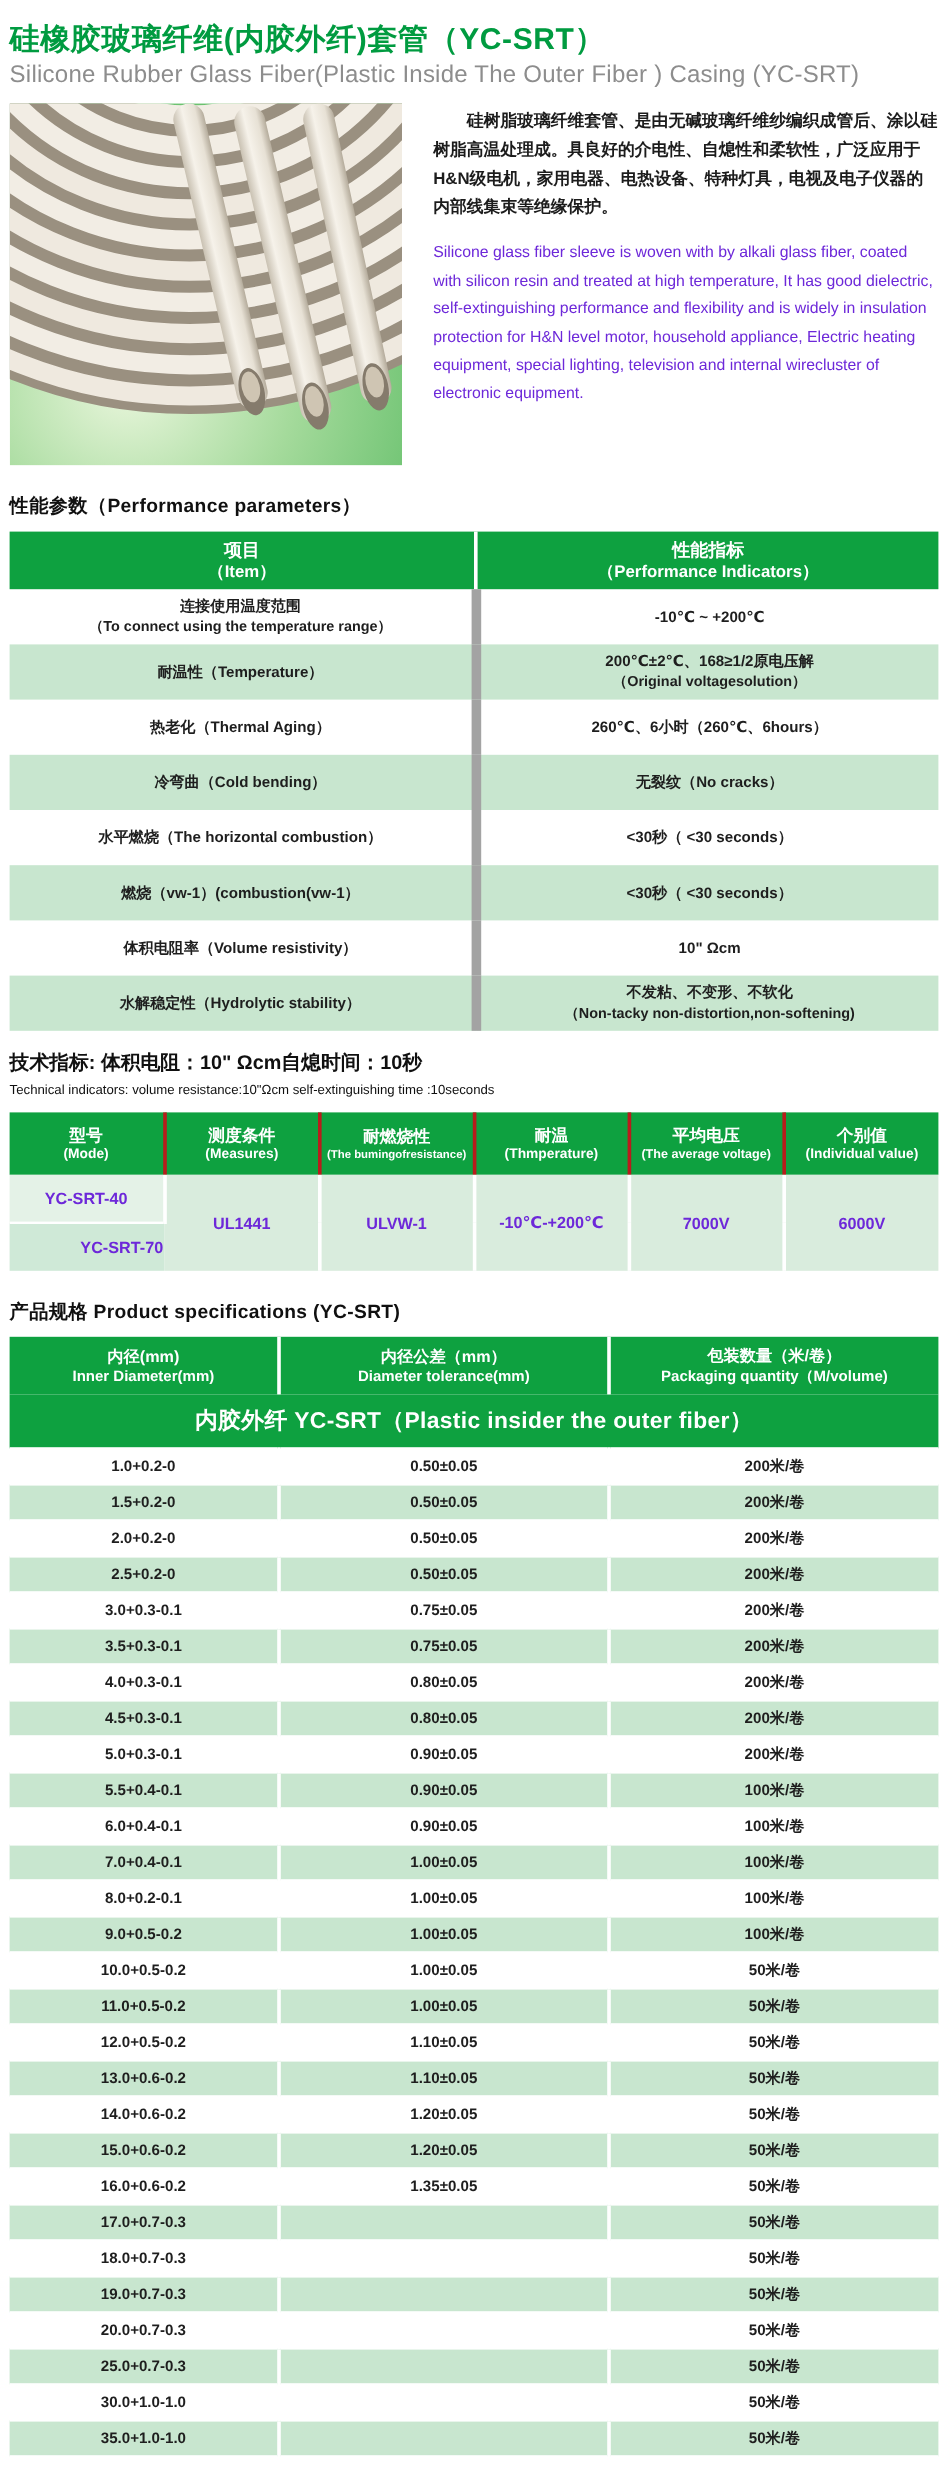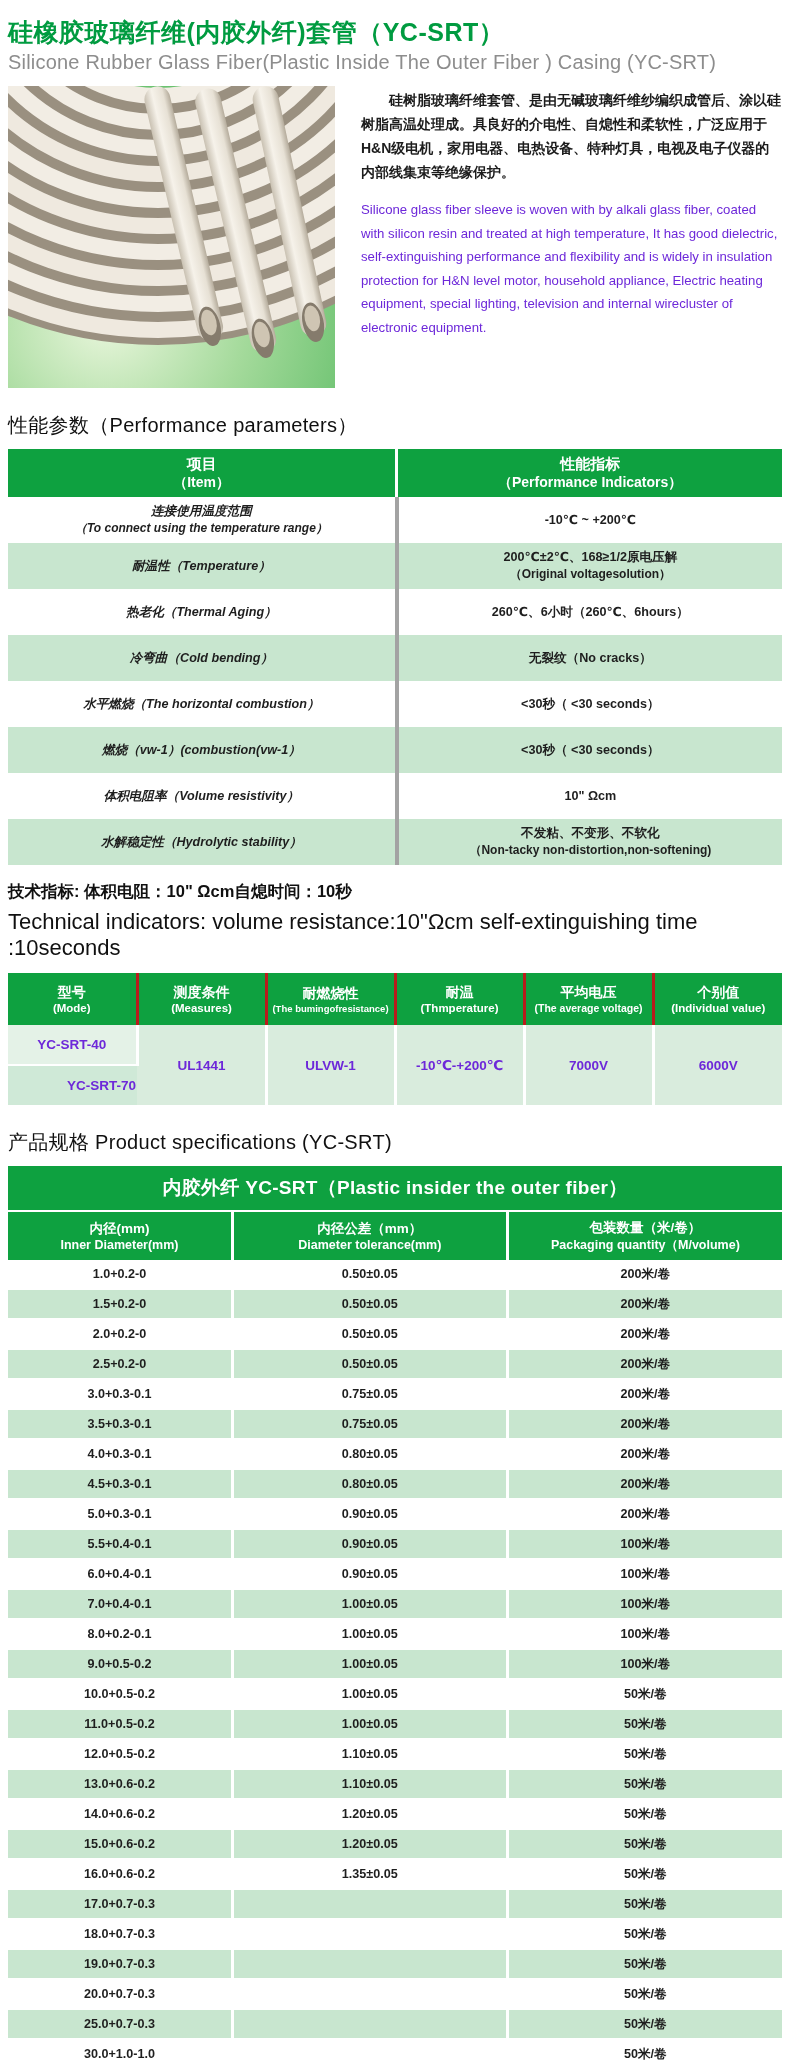--- a/index.html
+++ b/index.html
@@ -30,48 +30,48 @@
   .intro .zh{
     margin:0;font-size:14px;line-height:1.72;font-weight:600;
     text-indent:2em;color:#1c1c1c;
   }
   .intro .en{
     margin:14px 0 0 0;font-size:13.2px;line-height:1.78;color:#6d28d9;
   }
 
   
   h2.section{
-    font-size:20px;font-weight:400;color:#101010;
+    font-size:16px;font-weight:700;color:#101010;
     margin:24px 0 10px 0;letter-spacing:.3px;
   }
 
   
   table{border-collapse:collapse;width:100%;table-layout:fixed;}
   th,td{text-align:center;vertical-align:middle;}
 
   
   table.perf th{
     background:var(--green,#0ea140);color:#fff;
     padding:5px 4px;height:38px;
   }
   table.perf th .l1{font-size:15px;font-weight:bold;}
   table.perf th .l2{font-size:14px;font-weight:bold;}
   table.perf th:first-child{border-right:3px solid #fff;width:49%;}
   table.perf td{
     height:42px;padding:2px 6px;font-size:12.6px;font-weight:600;color:#1e1e1e;
     line-height:1.35;
   }
-  table.perf td:first-child{border-right:4px solid #a3a3a3;font-style:italic;}
+  table.perf td:first-child{border-right:8px solid #a3a3a3;}
   table.perf tr.band td{background:var(--band,#c8e6cf);}
   table.perf td .sub{font-size:12px;}
 
   
   .technote{margin:16px 0 12px 0;}
   .technote .zh{font-size:16.5px;font-weight:bold;color:#101010;margin-bottom:6px;}
-  .technote .en{font-size:22px;color:#101010;}
+  .technote .en{font-size:11px;color:#101010;}
 
   
   table.tech th{
     background:var(--green,#0ea140);color:#fff;
     padding:4px 2px;height:44px;border-right:3px solid #b91c1c;
   }
   table.tech th:last-child{border-right:none;}
   table.tech th .l1{font-size:14px;font-weight:bold;}
   table.tech th .l2{font-size:11.5px;font-weight:bold;}
   table.tech th:nth-child(3) .l2{font-size:9.5px;}
@@ -308,36 +308,36 @@
   <h2 class="section">产品规格  Product specifications (YC-SRT)</h2>
 
   <table class="spec">
     <colgroup>
         <col class="c1">
         <col class="c2">
         <col class="c3">
       </colgroup>
     <thead>
       <tr>
-        <th class="banner" colspan="3">内胶外纤 YC-SRT（Plastic insider the outer  fiber）</th>
-      </tr>
-      <tr>
         <th class="colhead">
           <div class="l1">内径(mm)</div>
           <div class="l2">Inner Diameter(mm)</div>
         </th>
         <th class="colhead">
           <div class="l1">内径公差（mm）</div>
           <div class="l2">Diameter tolerance(mm)</div>
         </th>
         <th class="colhead">
           <div class="l1">包装数量（米/卷）</div>
           <div class="l2">Packaging quantity（M/volume)</div>
         </th>
       </tr>
+      <tr>
+        <th class="banner" colspan="3">内胶外纤 YC-SRT（Plastic insider the outer  fiber）</th>
+      </tr>
     </thead>
     <tbody>
         <tr>
           <td>1.0+0.2-0</td>
           <td>0.50±0.05</td>
           <td>200米/卷</td>
         </tr>
         <tr class="band">
           <td>1.5+0.2-0</td>
           <td>0.50±0.05</td>

